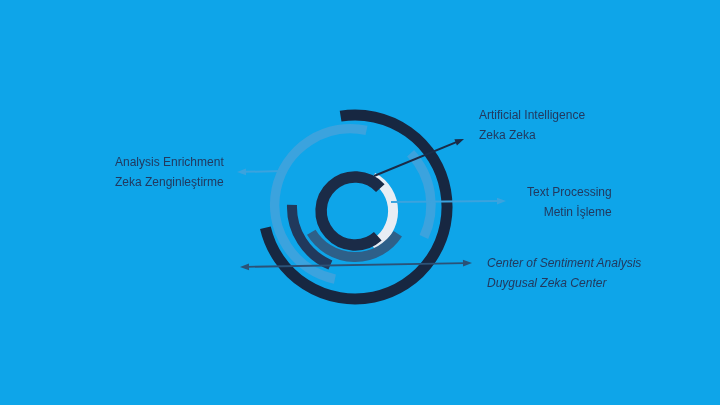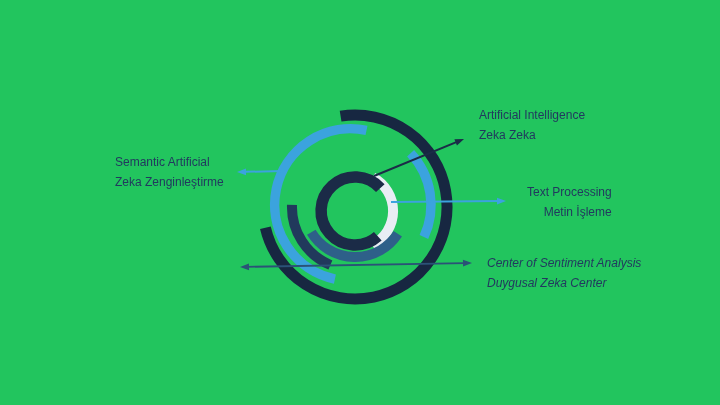--- a/index.html
+++ b/index.html
@@ -1,19 +1,19 @@
 <!DOCTYPE html>
 <html><head>
 <meta charset="utf-8">
 <style>
   html,body{margin:0;padding:0;background:#ffffff;}
   .slide{
     position:relative;
     width:720px;height:405px;
-    background:#22c55e;
+    background:#0ea5e9;
     overflow:hidden;
     font-family:"Liberation Sans", sans-serif;
   }
   .diagram-svg{position:absolute;left:0;top:0;}
   .label{
     position:absolute;
     font-size:12px;
     line-height:20px;
     color:#22395F;
     white-space:nowrap;
@@ -51,21 +51,21 @@
         <polygon points="240,267 248.94005062628813,263.4453558828758 249.05727458359385,270.244345406609" fill="#2B5277"></polygon>
       </g>
     </svg>
 
   <div class="label" style="left:479px;top:105px;">
     <span>Artificial Intelligence</span>
     <span>Zeka Zeka</span>
   </div>
 
   <div class="label" style="left:115px;top:152px;">
-    <span>Semantic Artificial</span>
+    <span>Analysis Enrichment</span>
     <span>Zeka Zenginleştirme</span>
   </div>
 
   <div class="label" style="left:527px;top:182px;text-align:right;">
     <span>Text Processing</span>
     <span>Metin İşleme</span>
   </div>
 
 
   <div class="label" style="left:487px;top:253px;font-style:italic;">

